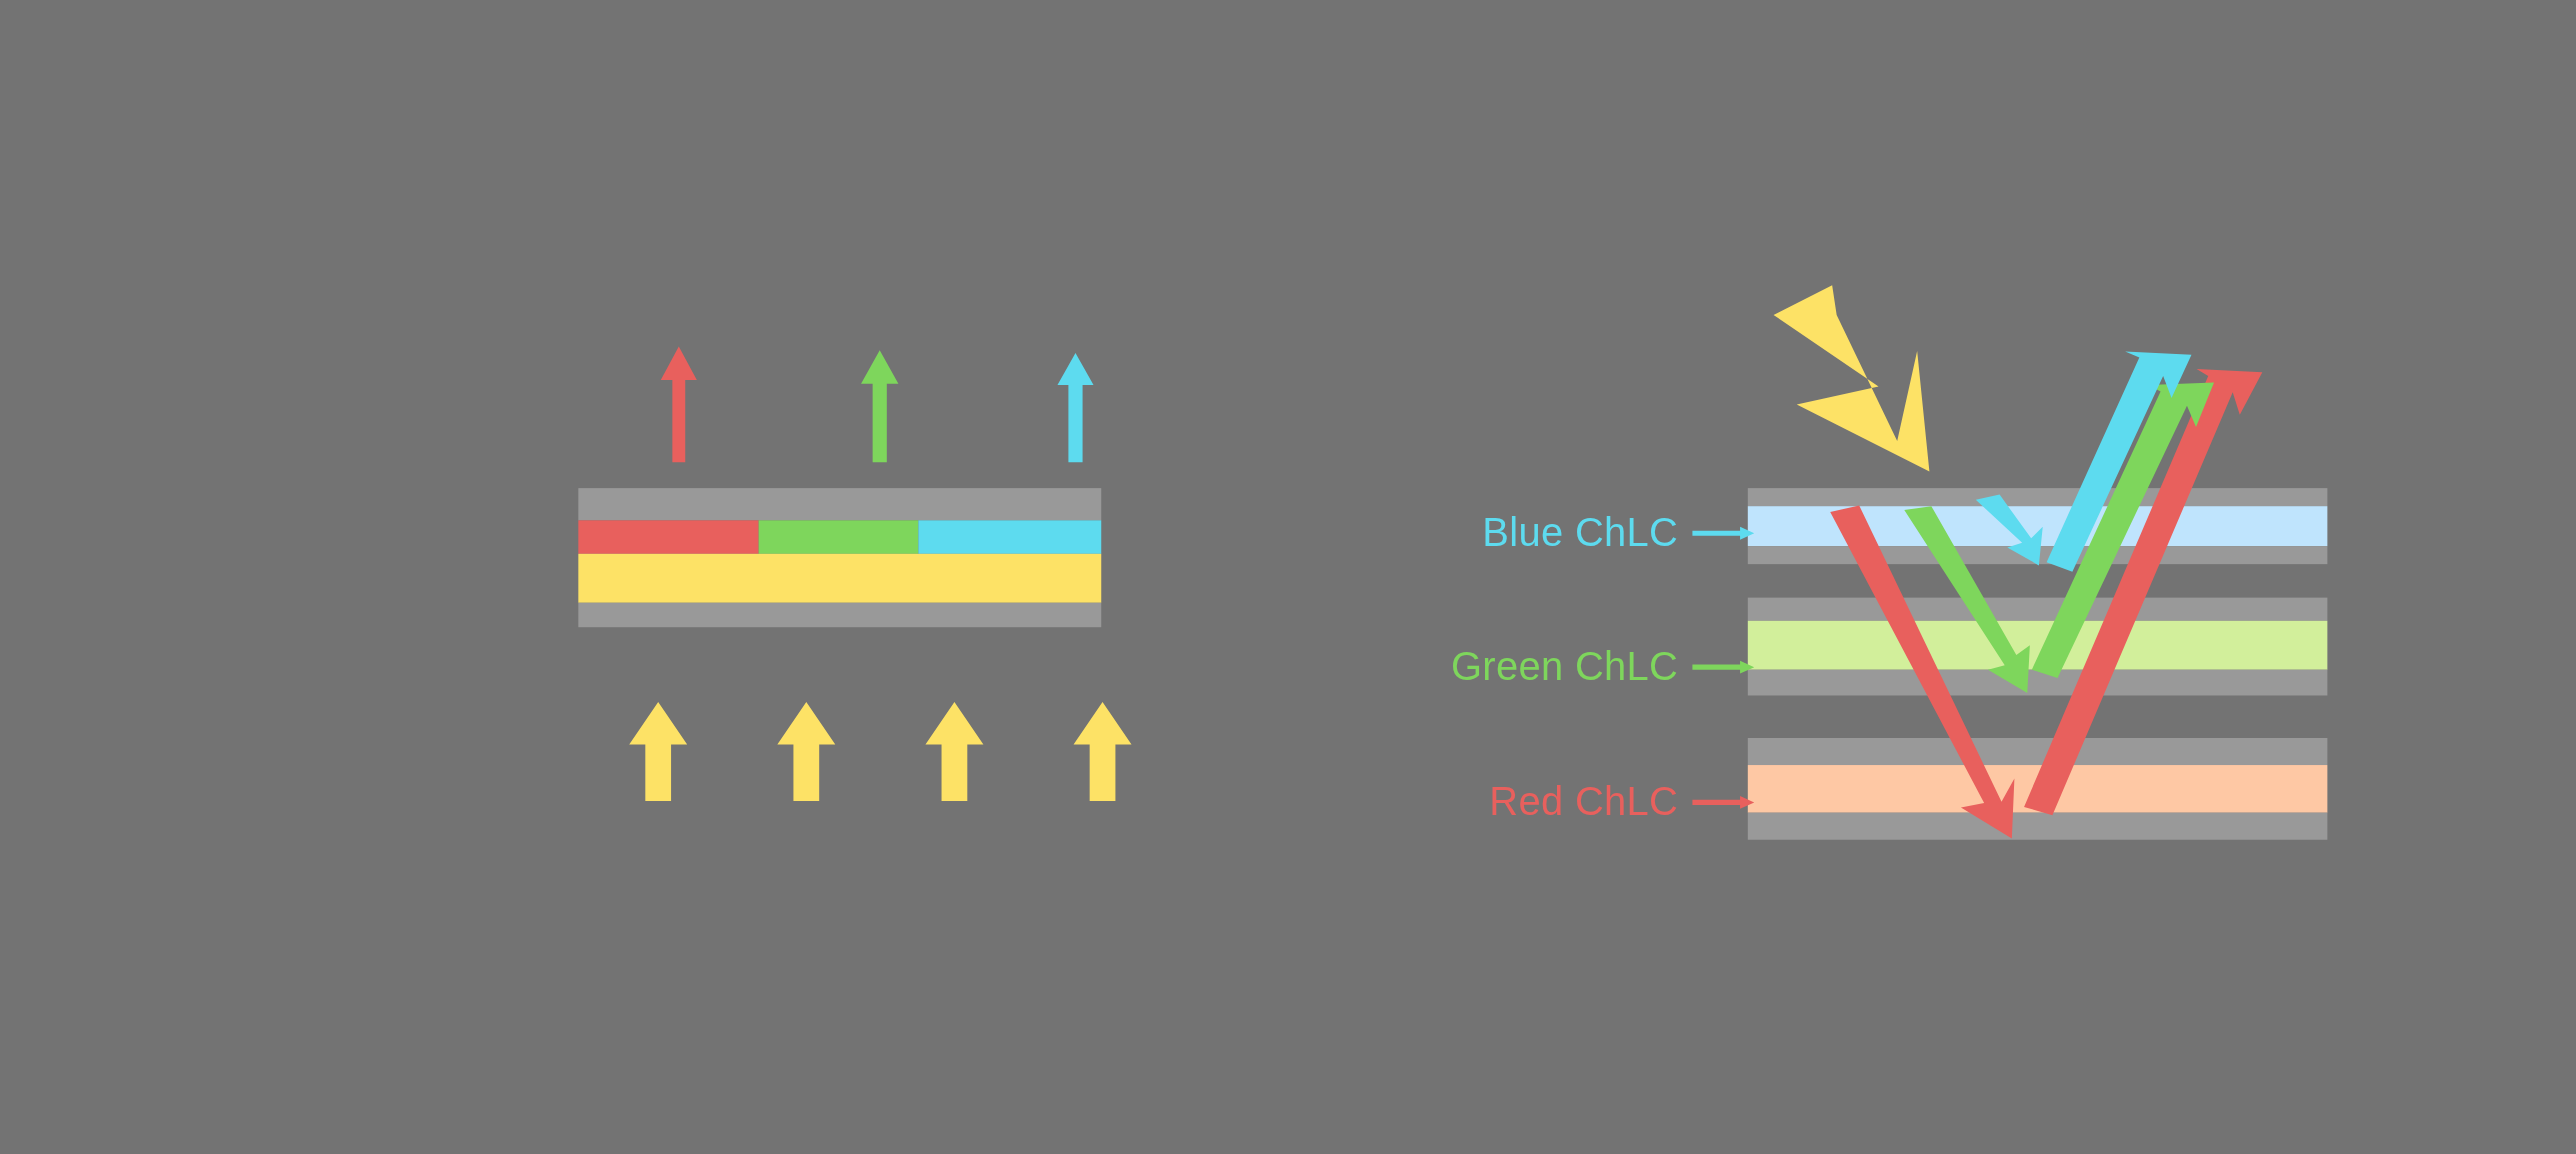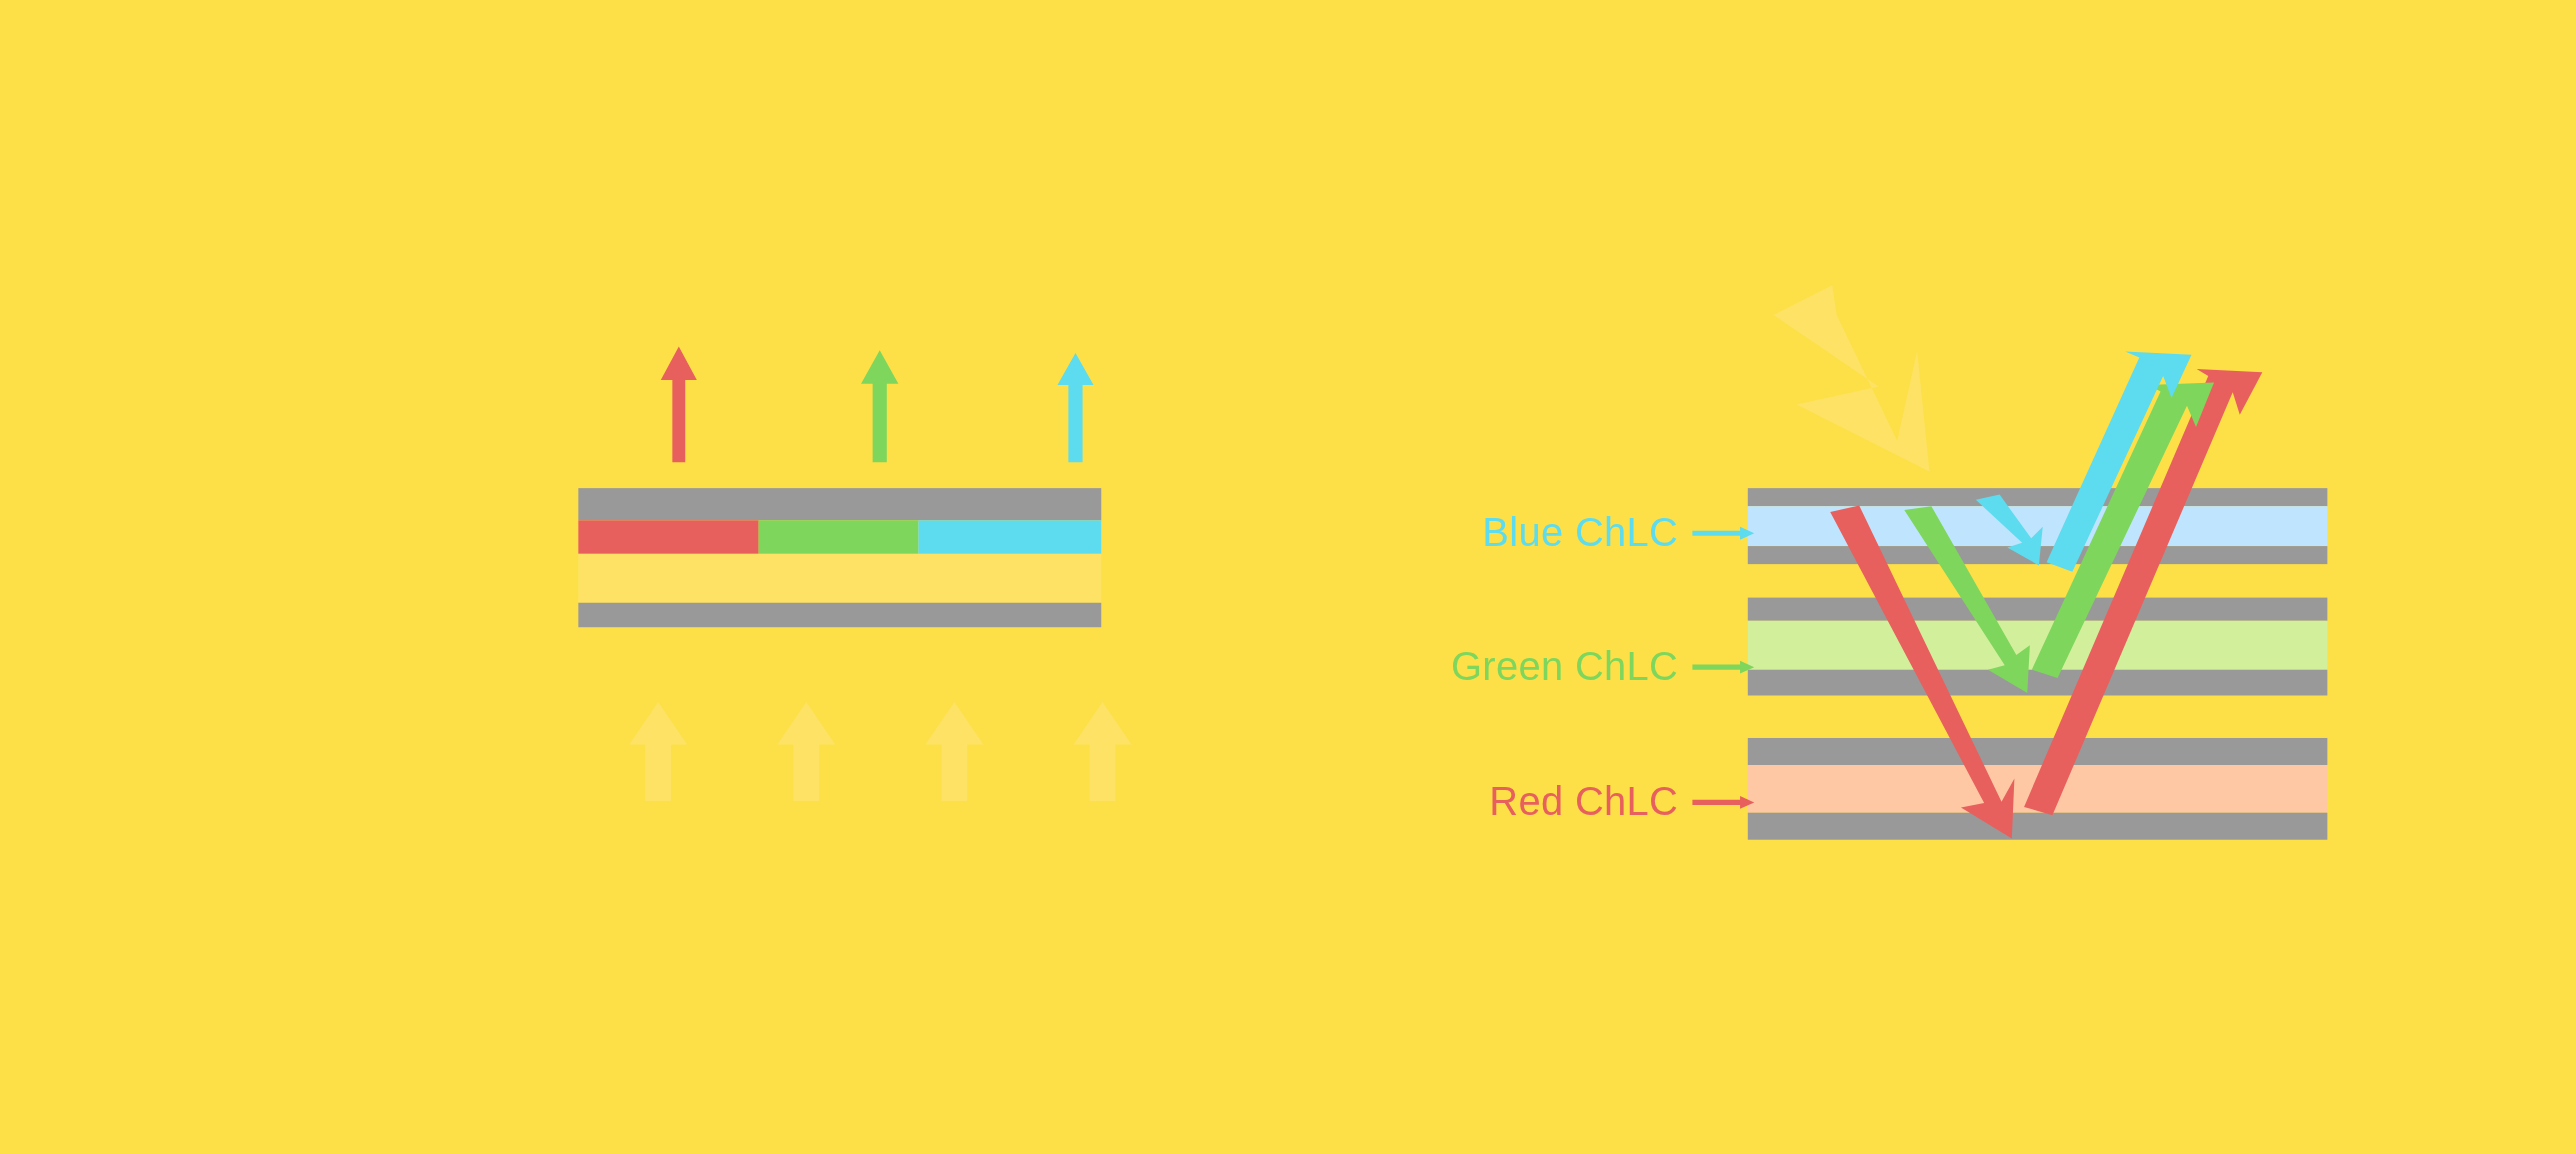--- a/index.html
+++ b/index.html
@@ -10,21 +10,21 @@
   body {
     width: 2576px;
     height: 1154px;
     font-family: "Liberation Sans", sans-serif;
     overflow: hidden;
   }
   #figure-root {
     position: relative;
     width: 2576px;
     height: 1154px;
-    background: #fde047;
+    background: #737373;
   }
   #figure-svg {
     position: absolute;
     left: 0;
     top: 0;
     width: 2576px;
     height: 1154px;
     display: block;
   }
   .layer-label {

